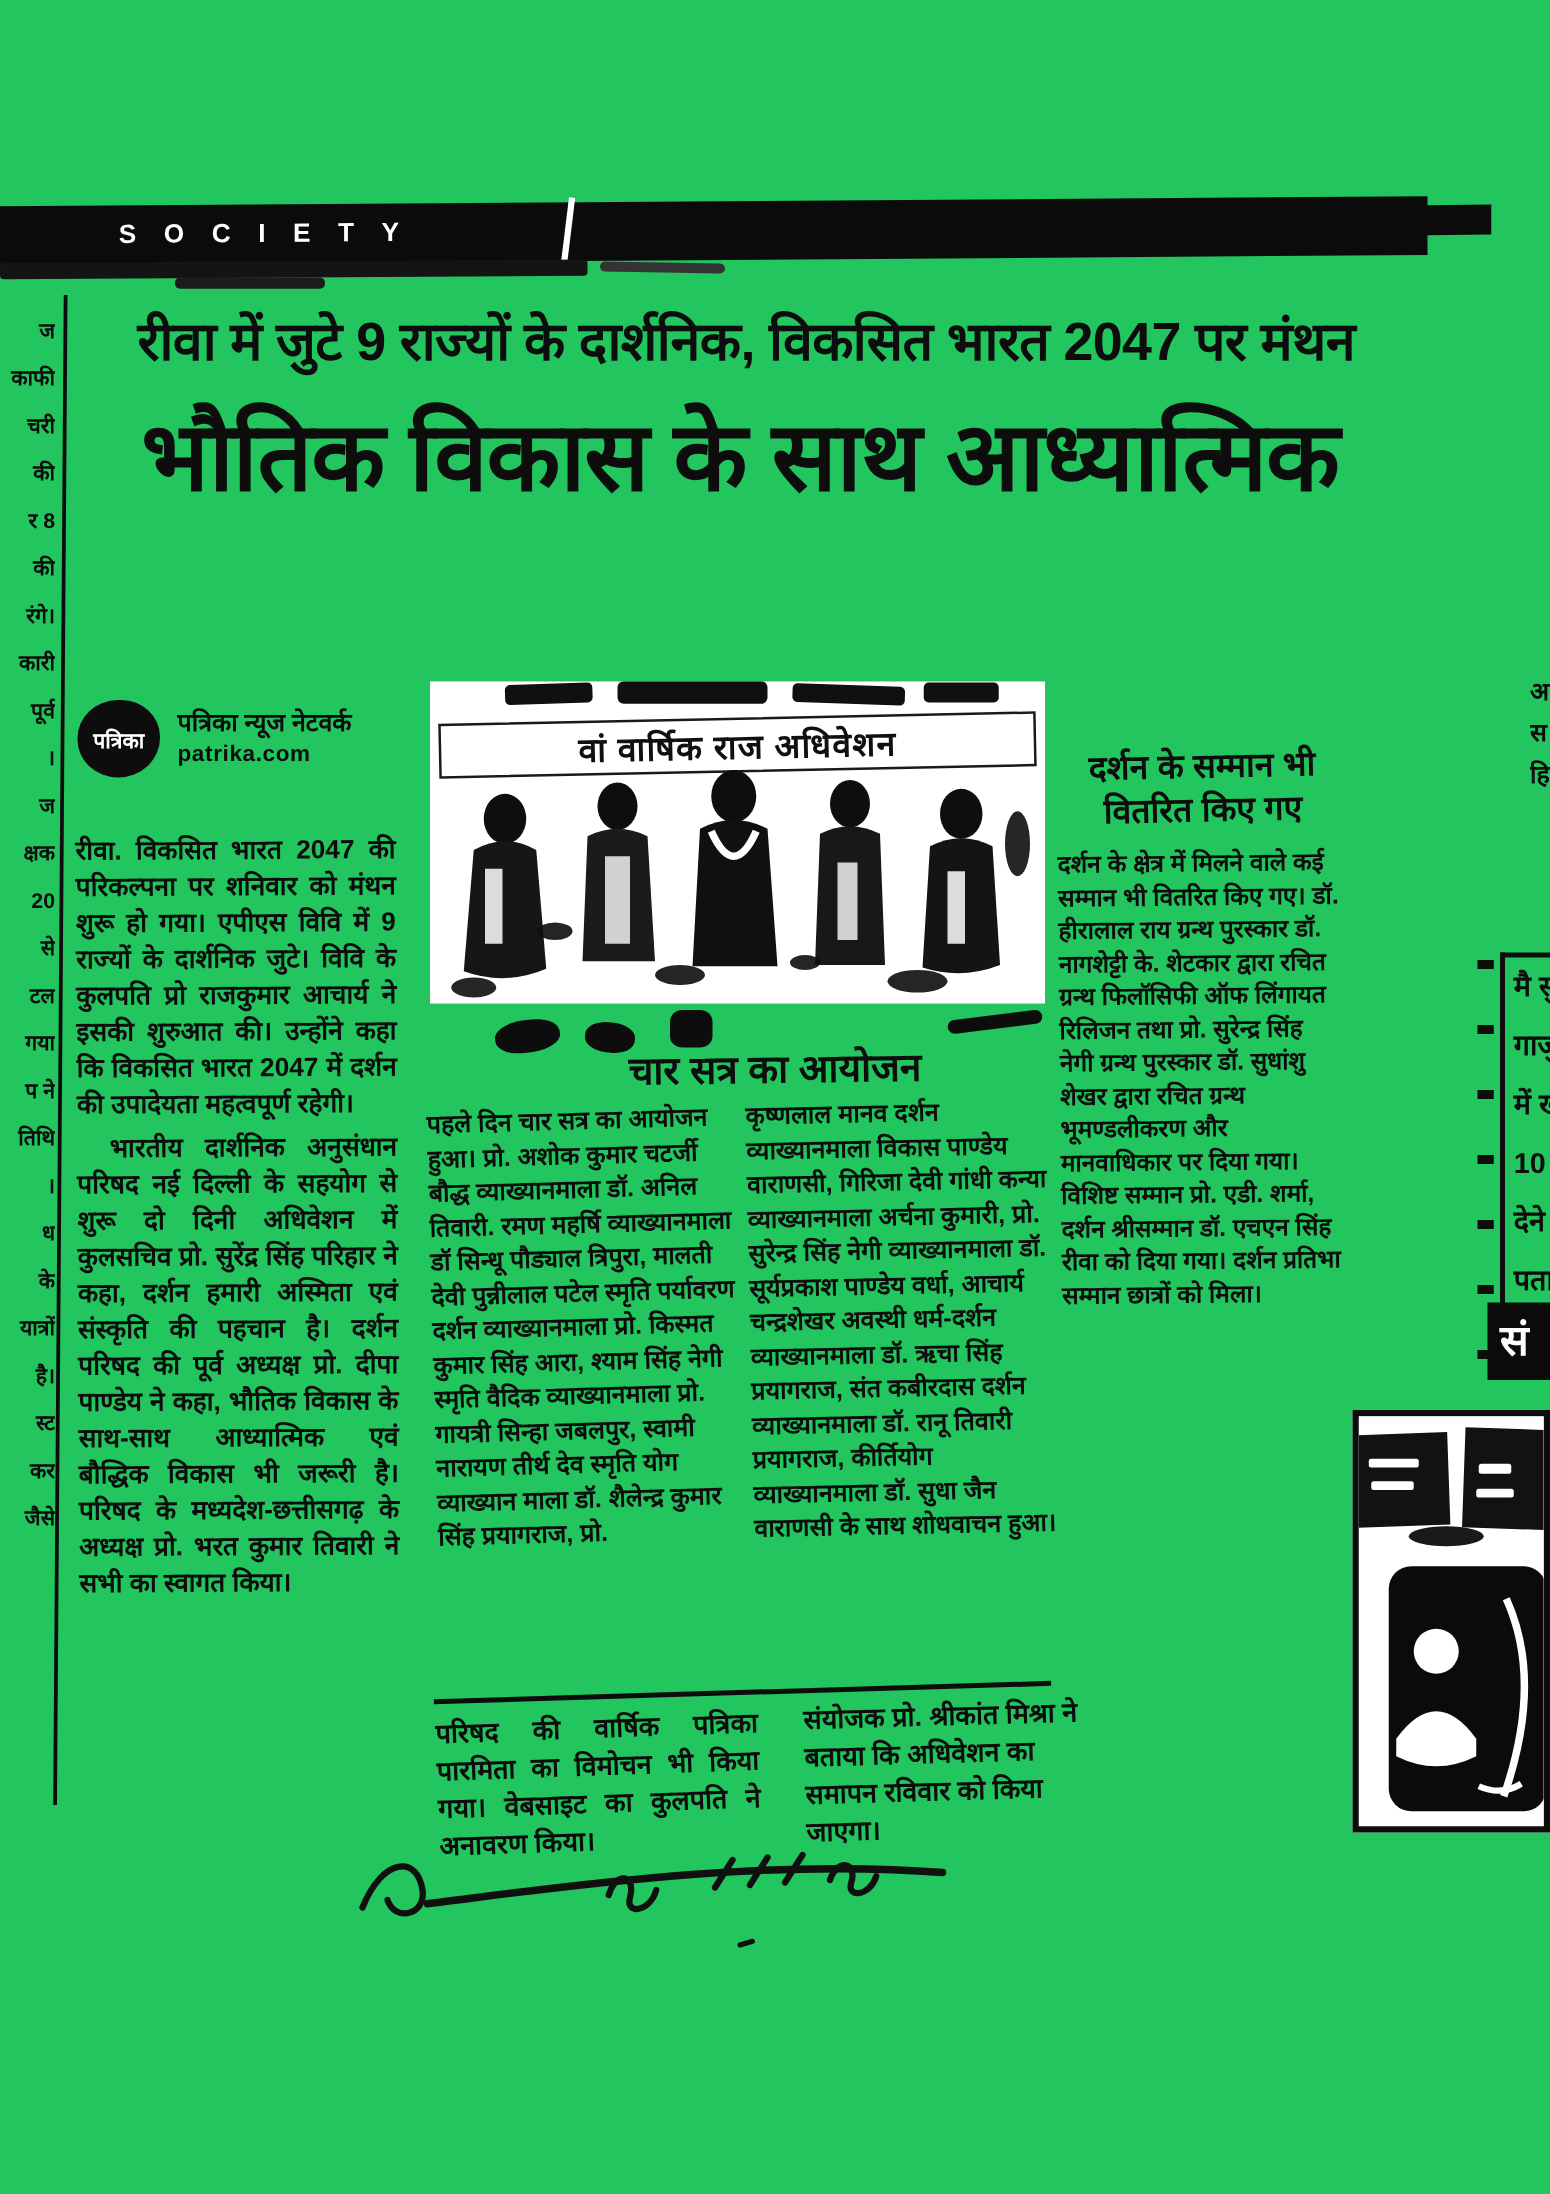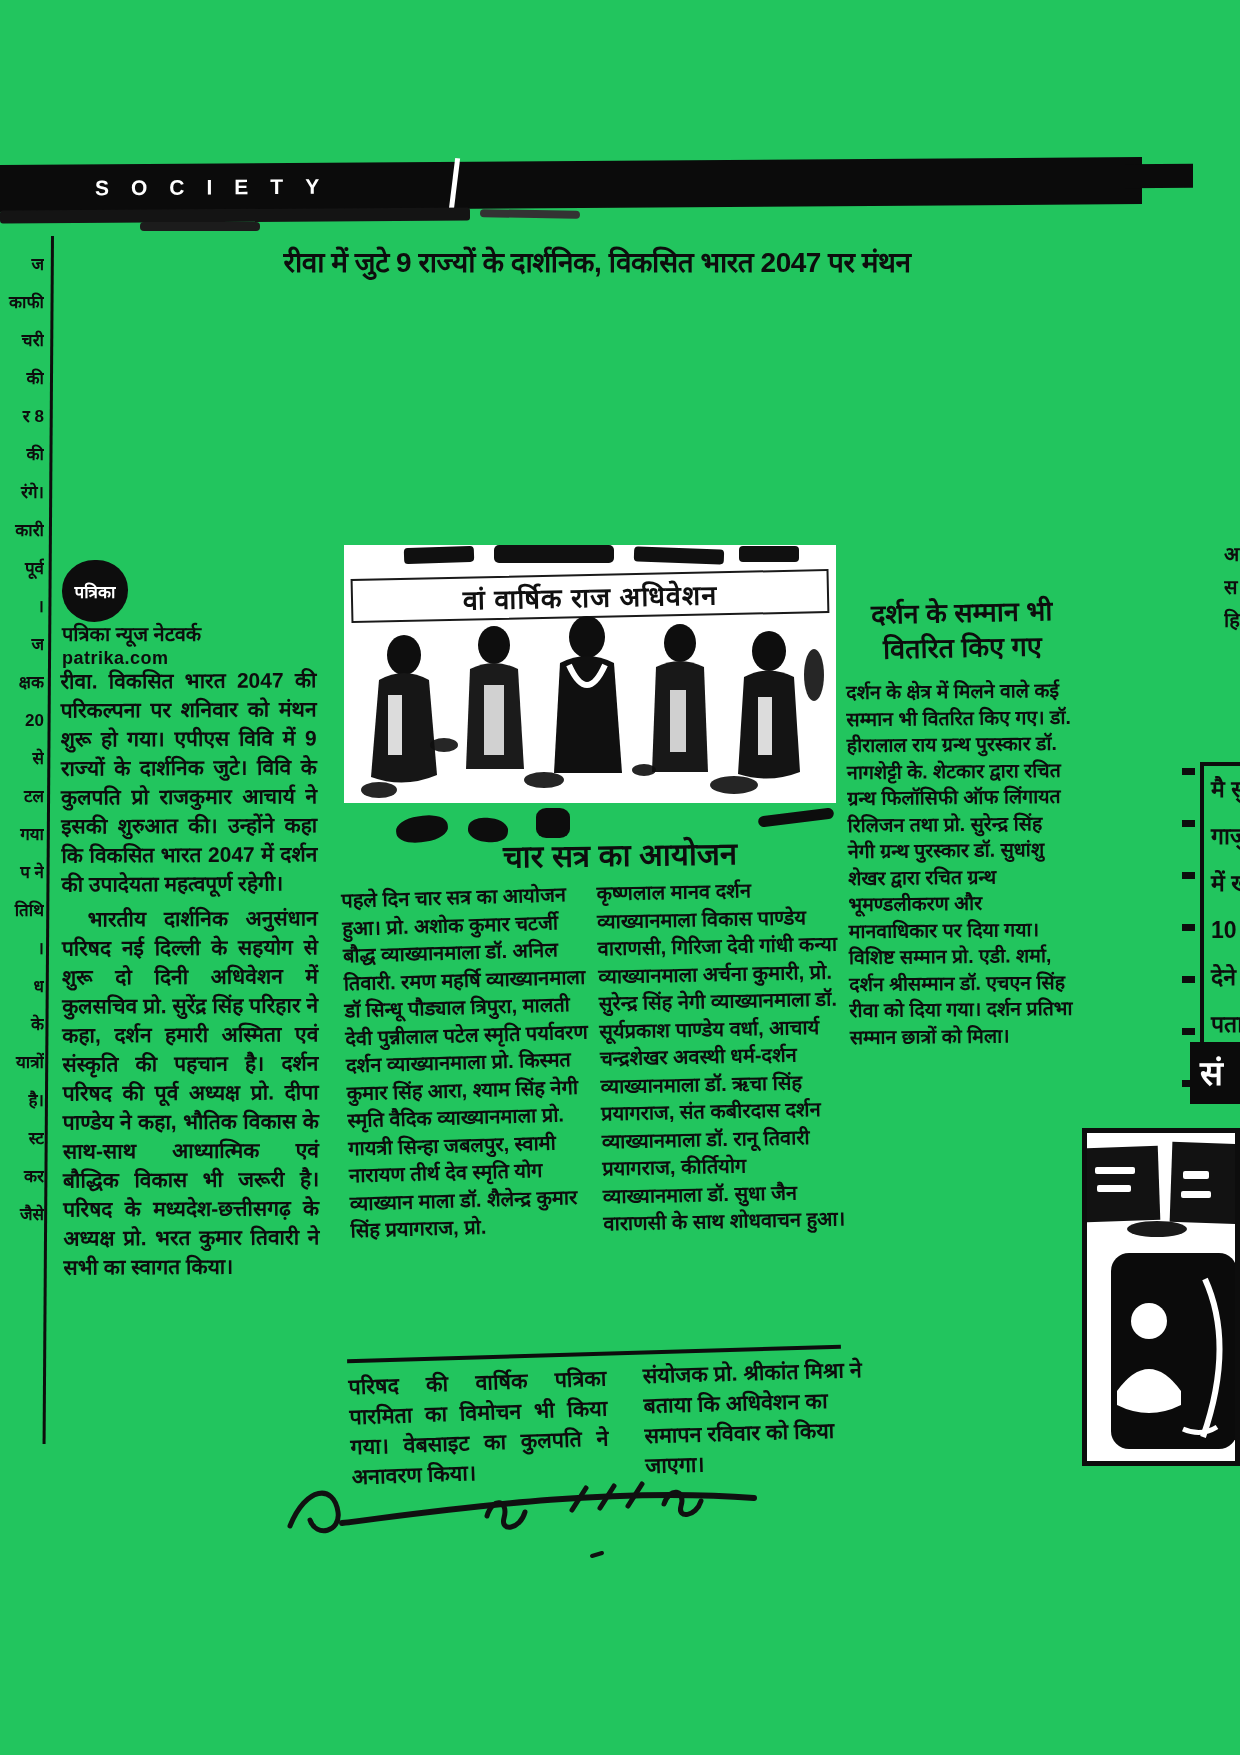--- a/index.html
+++ b/index.html
@@ -21,26 +21,26 @@
 
   
   .left-strip{position:absolute;left:0;top:246px;width:44px;height:1240px;overflow:hidden;
     text-align:right;font-size:17px;font-weight:700;}
   .left-strip span{display:block;line-height:38px;white-space:nowrap;}
   .left-rule{position:absolute;left:51px;top:236px;width:3px;height:1208px;background:#0d0d0d;
     transform:rotate(.4deg);transform-origin:top center;}
 
   
   .kicker{position:absolute;left:68px;top:242px;width:1058px;text-align:center;
-    font-size:28px;font-weight:800;letter-spacing:-.5px;white-space:nowrap;}
+    font-size:43px;font-weight:800;letter-spacing:-.5px;white-space:nowrap;}
   .headline{position:absolute;left:58px;top:312px;width:1068px;text-align:center;
     font-size:77px;font-weight:800;line-height:108px;letter-spacing:-1px;}
 
   
-  .byline{position:absolute;left:62px;top:560px;width:280px;display:flex;flex-direction:column;}
+  .byline{position:absolute;left:62px;top:560px;width:280px;display:flex;align-items:center;gap:14px;}
   .plogo{width:66px;height:62px;background:#0d0d0d;border-radius:50% 48% 52% 50%;
     display:flex;align-items:center;justify-content:center;color:#fff;font-size:17px;font-weight:700;flex:0 0 auto;}
   .byline-text{line-height:1.25;}
   .byline-net{font-size:20px;font-weight:800;}
   .byline-site{font-size:18px;font-weight:800;letter-spacing:.5px;}
 
   
   .lead{position:absolute;left:62px;top:666px;width:256px;font-size:21px;line-height:29px;font-weight:600;
     text-align:justify;transform:rotate(-.3deg);}
   .lead p{margin:0 0 6px 0;}
@@ -129,20 +129,21 @@
       <span>यात्रों</span>
       <span>है।</span>
       <span>स्ट</span>
       <span>कर</span>
       <span>जैसे</span>
     </div>
   <div class="left-rule"></div>
 
   <div class="kicker">रीवा में जुटे 9 राज्यों के दार्शनिक, विकसित भारत 2047 पर मंथन</div>
   <div class="headline">
+    <div>भौतिक विकास के साथ आध्यात्मिक</div>
   </div>
 
   <div class="byline">
     <div class="plogo">पत्रिका</div>
     <div class="byline-text">
       <div class="byline-net">पत्रिका न्यूज नेटवर्क</div>
       <div class="byline-site">patrika.com</div>
     </div>
   </div>
 

